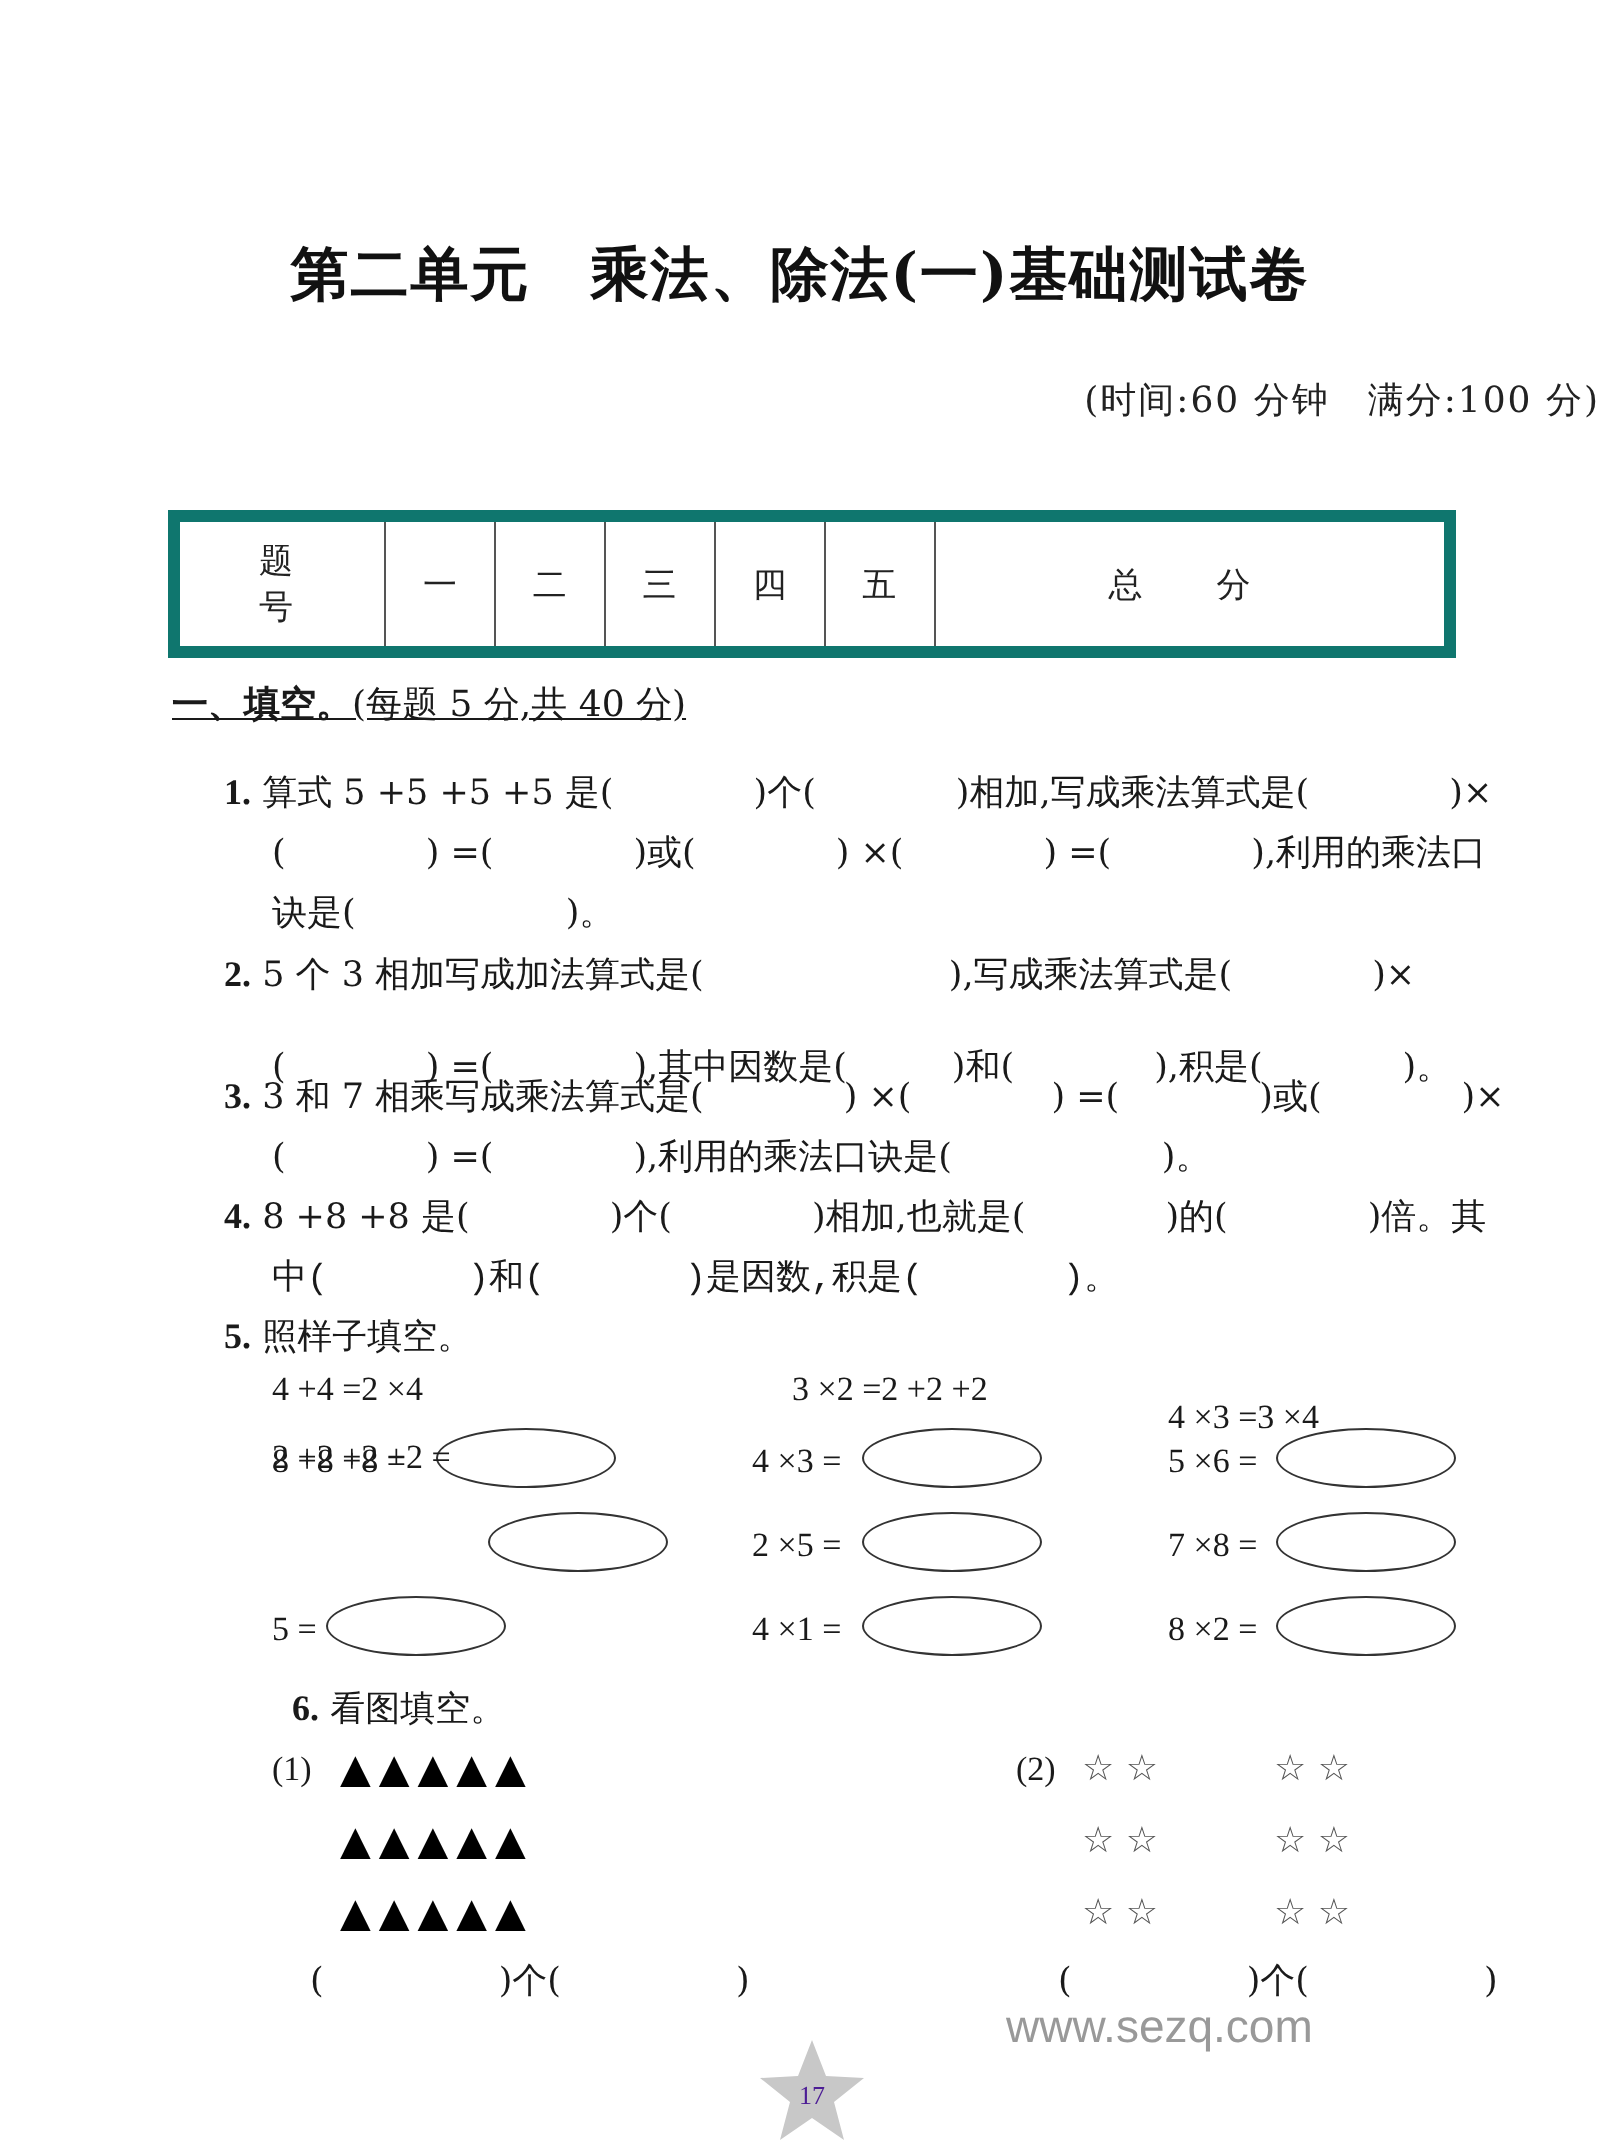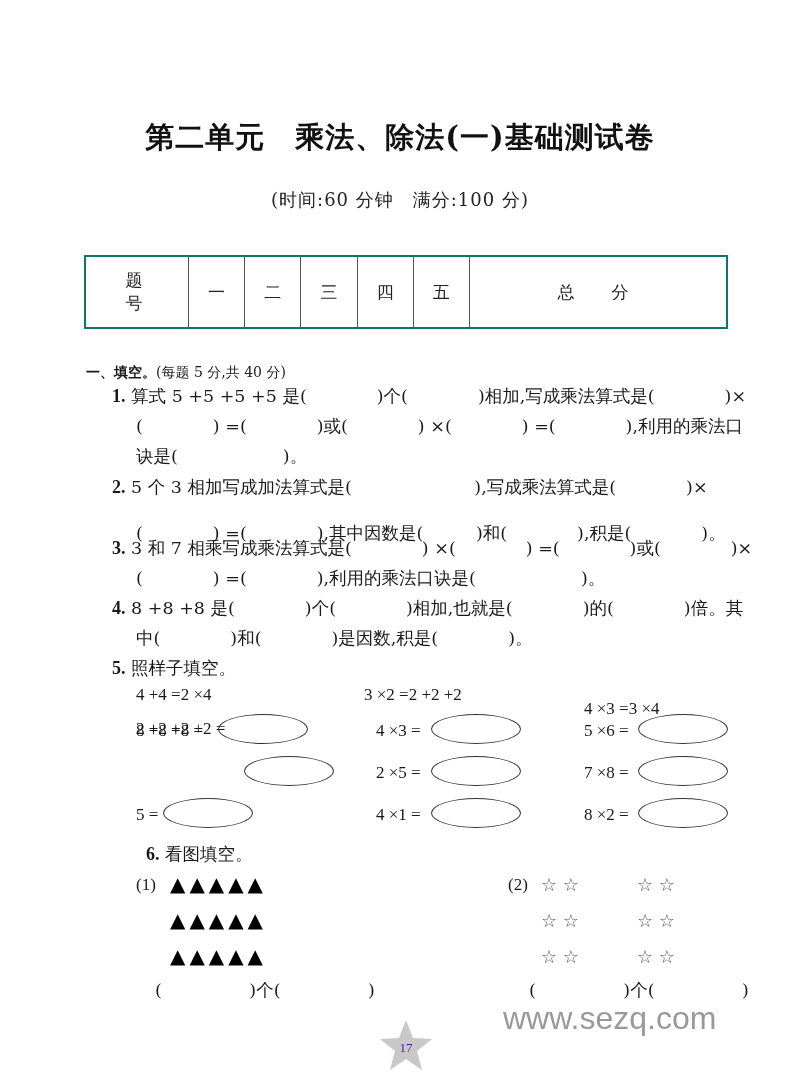--- a/index.html
+++ b/index.html
@@ -6,47 +6,47 @@
   body {
     width: 800px; height: 1073px; background: #ffffff; position: relative; overflow: hidden;
     font-family: "DejaVu Serif", "Liberation Serif", serif; color: #1a1a1a;
   }
   .abs { position: absolute; white-space: nowrap; }
   .title {
     left: 0; width: 800px; top: 118px; text-align: center;
     font-size: 29px; font-weight: bold; letter-spacing: 1px; color: #111;
   }
   .subtitle {
-    left: 0; width: 800px; top: 188px; text-align: center;
+    left: 0; width: 800px; top: 188px; text-align: right;
     font-size: 18px; color: #222; letter-spacing: 1px;
   }
   table.score {
     position: absolute; left: 84px; top: 255px; width: 644px; height: 74px;
-    border-collapse: collapse; border: 2px solid #0f766e;
+    border-collapse: collapse; border: 6px solid #0f766e;
   }
   table.score td {
     border: 1px solid #555; text-align: center; font-size: 17px; color: #222;
     height: 35px; padding: 0;
   }
   table.score td.hdr { width: 90px; letter-spacing: 18px; padding-left: 12px; }
   .sec {
-    left: 86px; top: 364px; font-size: 14px;
+    left: 86px; top: 340px; font-size: 18px; text-decoration: underline;
   }
   .sec b { font-family: "DejaVu Sans", "Liberation Sans", sans-serif; font-weight: bold; }
   .line { font-size: 17.5px; color: #1a1a1a; }
   .qn { font-weight: bold; font-family: "Liberation Serif", serif; font-size: 18px; }
   .oval {
     position: absolute; border: 1.5px solid #333; border-radius: 50%;
     width: 90px; height: 30px; box-sizing: border-box;
   }
   .eq { font-size: 17px; font-family: "Liberation Serif", serif; }
   .tri { font-size: 20px; letter-spacing: 4px; color: #000; font-family: "DejaVu Sans", sans-serif; }
   .star { font-size: 18px; color: #555; font-family: "DejaVu Sans", sans-serif; }
   .watermark {
-    left: 503px; top: 1000px; font-size: 32px; color: #999;
+    left: 503px; top: 1000px; font-size: 23px; color: #999;
     font-family: "Liberation Sans", sans-serif;
   }
   .pagestar { left: 378px; top: 1018px; width: 56px; height: 54px; }
   .pagenum {
     left: 378px; top: 1040px; width: 56px; text-align: center; font-size: 13px;
     font-family: "Liberation Serif", serif; color: #4c1d95;
   }
 </style>
 </head>
 <body>
@@ -88,29 +88,29 @@
 <div class="abs line" style="left:112px; top:536px;">
   <span class="qn">3.</span>
   <span>3 和 7 相乘写成乘法算式是(　　　　) ×(　　　　) =(　　　　)或(　　　　)×</span>
 </div>
 <div class="abs line" style="left:136px; top:566px;">(　　　　) =(　　　　),利用的乘法口诀是(　　　　　　)。</div>
 
 <div class="abs line" style="left:112px; top:596px;">
   <span class="qn">4.</span>
   <span>8 +8 +8 是(　　　　)个(　　　　)相加,也就是(　　　　)的(　　　　)倍。其</span>
 </div>
-<div class="abs line" style="left:136px; top:626px;">中(　　　　)和(　　　　)是因数,积是(　　　　)。</div>
+<div class="abs line" style="left:136px; top:626px;font-family:Liberation Mono, monospace;">中(　　　　)和(　　　　)是因数,积是(　　　　)。</div>
 
 <div class="abs line" style="left:112px; top:656px;">
   <span class="qn">5.</span>
   <span>照样子填空。</span>
 </div>
 
 <div class="abs eq" style="left:136px; top:685px;">4 +4 =2 ×4</div>
-<div class="abs eq" style="left:364px; top:685px;">3 ×2 =2 +2 +2</div>
+<div class="abs eq" style="left:396px; top:685px;">3 ×2 =2 +2 +2</div>
 <div class="abs eq" style="left:584px; top:699px;">4 ×3 =3 ×4</div>
 
 <div class="abs eq" style="left:136px; top:721px;">8 +8 +8 =</div>
 <div class="oval" style="left:218px; top:714px;"></div>
 <div class="abs eq" style="left:376px; top:721px;">4 ×3 =</div>
 <div class="oval" style="left:431px; top:714px;"></div>
 <div class="abs eq" style="left:584px; top:721px;">5 ×6 =</div>
 <div class="oval" style="left:638px; top:714px;"></div>
 
 <div class="abs eq" style="left:136px; top:719px;font-family:Liberation Serif, serif;">2 +2 +2 +2 =</div>

